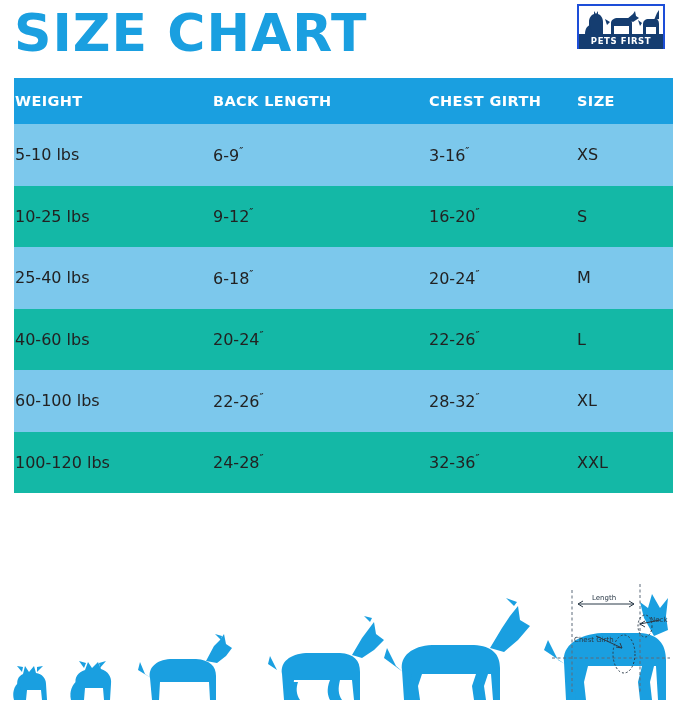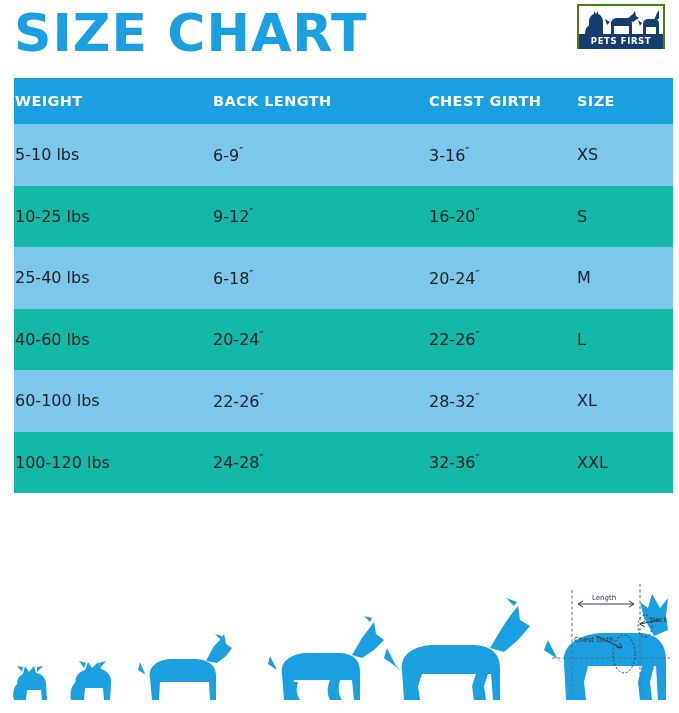--- a/index.html
+++ b/index.html
@@ -38,21 +38,21 @@
     letter-spacing: 1px;
     color: #1a9fe0;
     line-height: 1;
     margin-top: 8px;
     transform: scaleX(1.02);
     transform-origin: left top;
   }
   .logo {
     width: 88px;
     height: 45px;
-    border: 2px solid #4d7c0f;
+    border: 2px solid #1d4ed8;
     box-sizing: border-box;
     margin-top: 4px;
     display: flex;
     flex-direction: column;
     align-items: center;
     justify-content: flex-start;
     background: #ffffff;
   }
   .logo-dogs {
     height: 30px;

